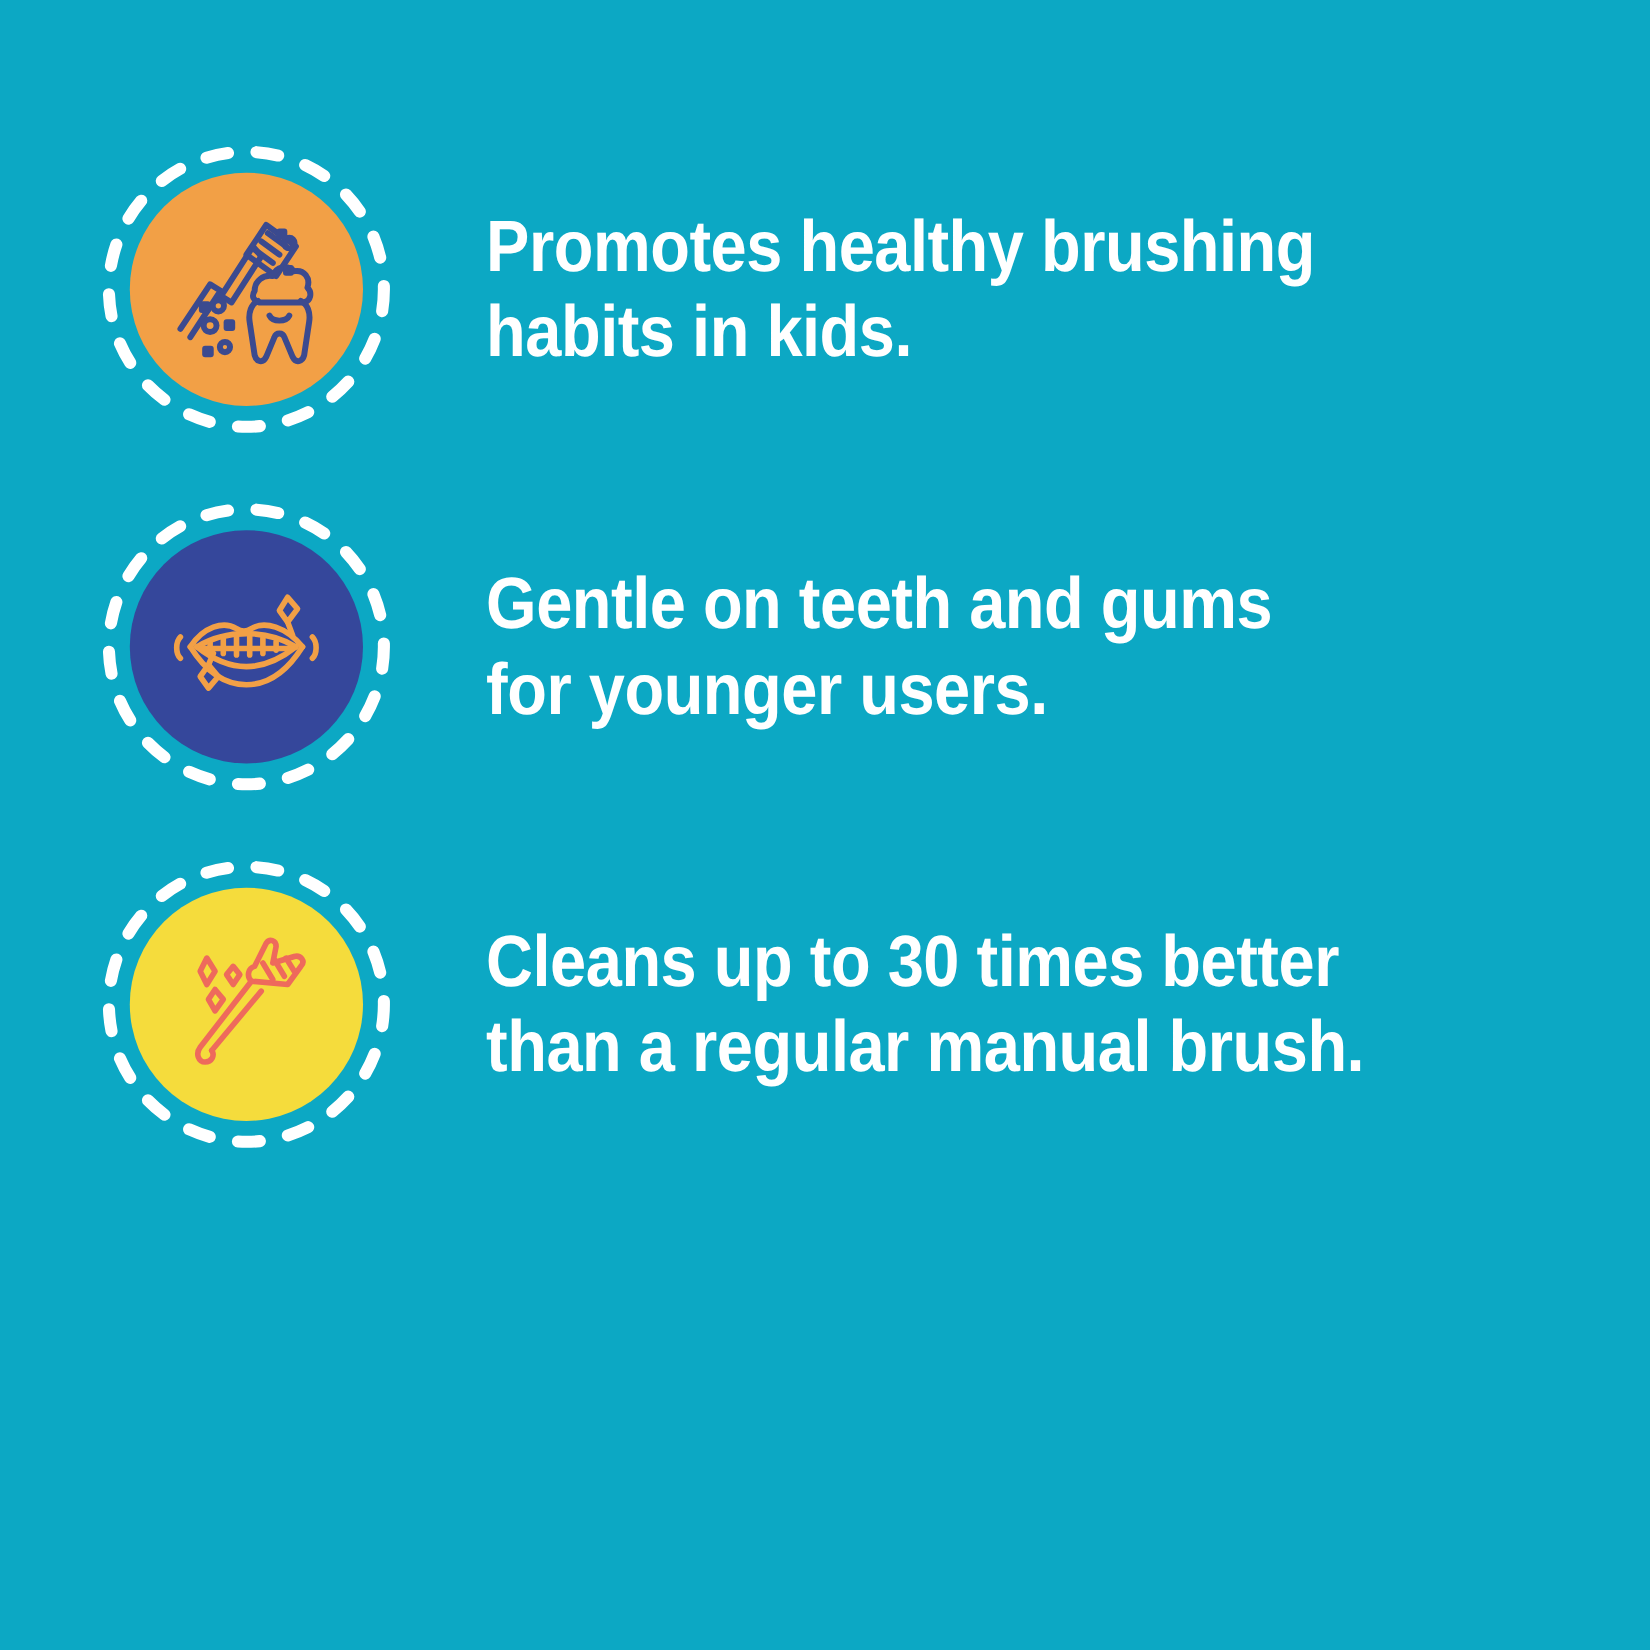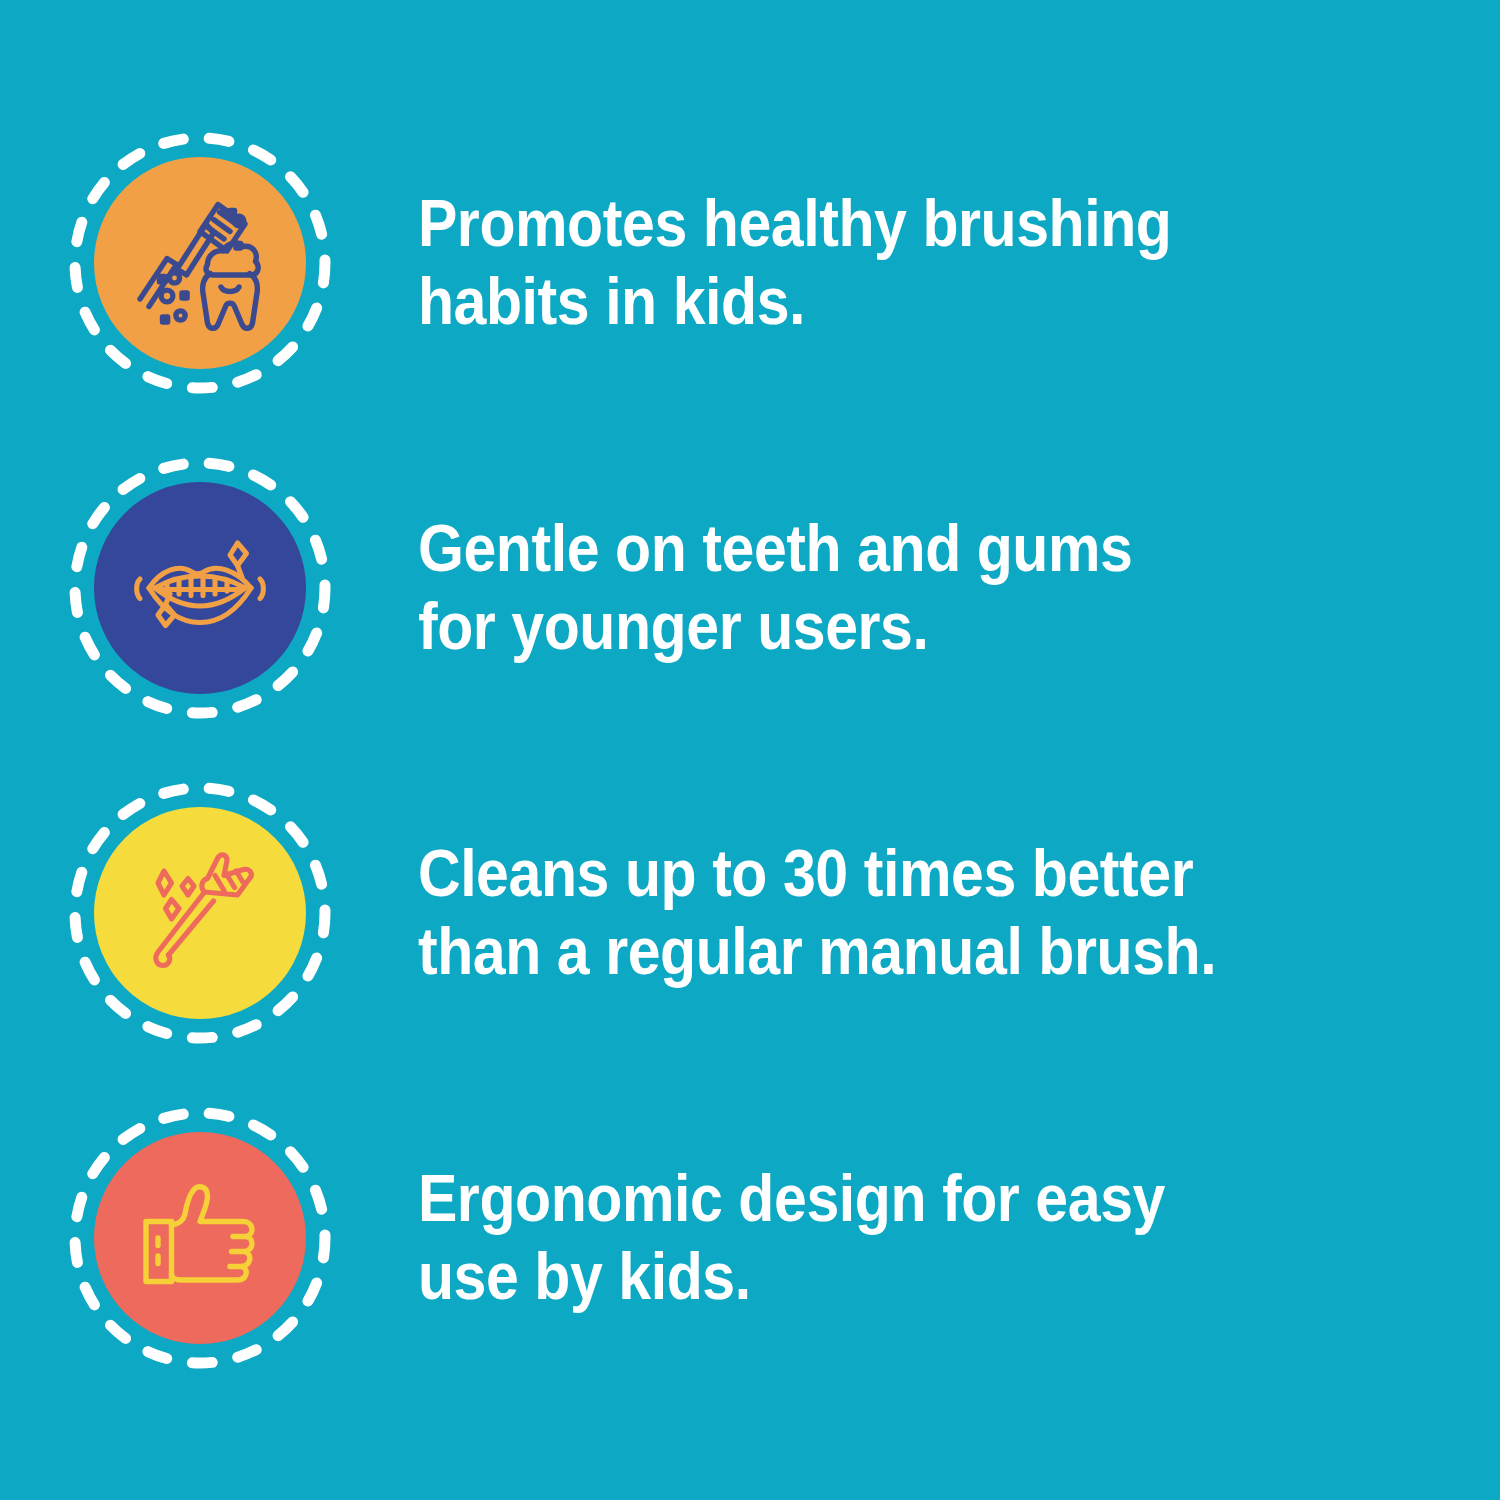--- a/index.html
+++ b/index.html
@@ -13,21 +13,21 @@
   body {
     background: #0CA8C4;
     font-family: "Liberation Sans", sans-serif;
     -webkit-font-smoothing: antialiased;
   }
 
   .feature-list {
     width: 1500px;
     height: 1500px;
     position: relative;
-    padding: 100px 60px 100px 68px;
+    padding: 100px 60px 100px 92px;
     display: flex;
     flex-direction: column;
     justify-content: flex-start;
   }
 
   .feature-row {
     display: flex;
     align-items: center;
     height: 325px;
     flex: 0 0 auto;
@@ -190,44 +190,14 @@
           <path d="M22 30 L26 22 L31 30 L26 38 Z"></path>
           <path d="M38 32 L42 27 L46 32 L42 38 Z"></path>
           <path d="M27 47 L31 41 L36 47 L31 54 Z"></path>
         </g>
       </svg>
     </div>
     <div class="feature-text" style="color: rgb(255, 255, 255);">Cleans up to 30 times better
 than a regular manual brush.</div>
   </div>
 
-  <div class="feature-row">
-    <div class="badge">
-      <svg class="badge-ring" viewBox="0 0 264 264">
-        <circle cx="132" cy="132" r="125" fill="none" stroke="#FFFFFF" stroke-width="11" stroke-linecap="round" stroke-dasharray="20 26"></circle>
-      </svg>
-      <div class="badge-disc" id="disc3" style="background: rgb(238, 106, 92);"></div>
-      <svg class="badge-icon" viewBox="0 0 100 100">
-        <g id="icon3" fill="none" stroke="#F5D037" stroke-width="3.6" stroke-linecap="round" stroke-linejoin="round">
-
-          <path d="M14 39 L31 39 L31 79 L14 79 Z"></path>
-          <path d="M22 50 L22 55"></path>
-          <path d="M22 62 L22 67"></path>
-
-          <path d="M31 41 C36 41 39 38 40 34 C41 28 42 23 45 19
-                   C48 14 55 15 55 22 C55 28 52 33 50 39
-                   L79 39 C85 39 87 47 81 49
-                   C86 50 86 58 80 59
-                   C85 61 84 68 78 69
-                   C83 71 81 78 75 78
-                   L38 78 C35 78 31 77 31 74"></path>
-
-          <path d="M72 49 L81 49"></path>
-          <path d="M71 59 L80 59"></path>
-          <path d="M70 69 L78 69"></path>
-        </g>
-      </svg>
-    </div>
-    <div class="feature-text" style="color: rgb(255, 255, 255);">Ergonomic design for easy
-use by kids.</div>
-  </div>
 
 </div>
 
 </body></html>

